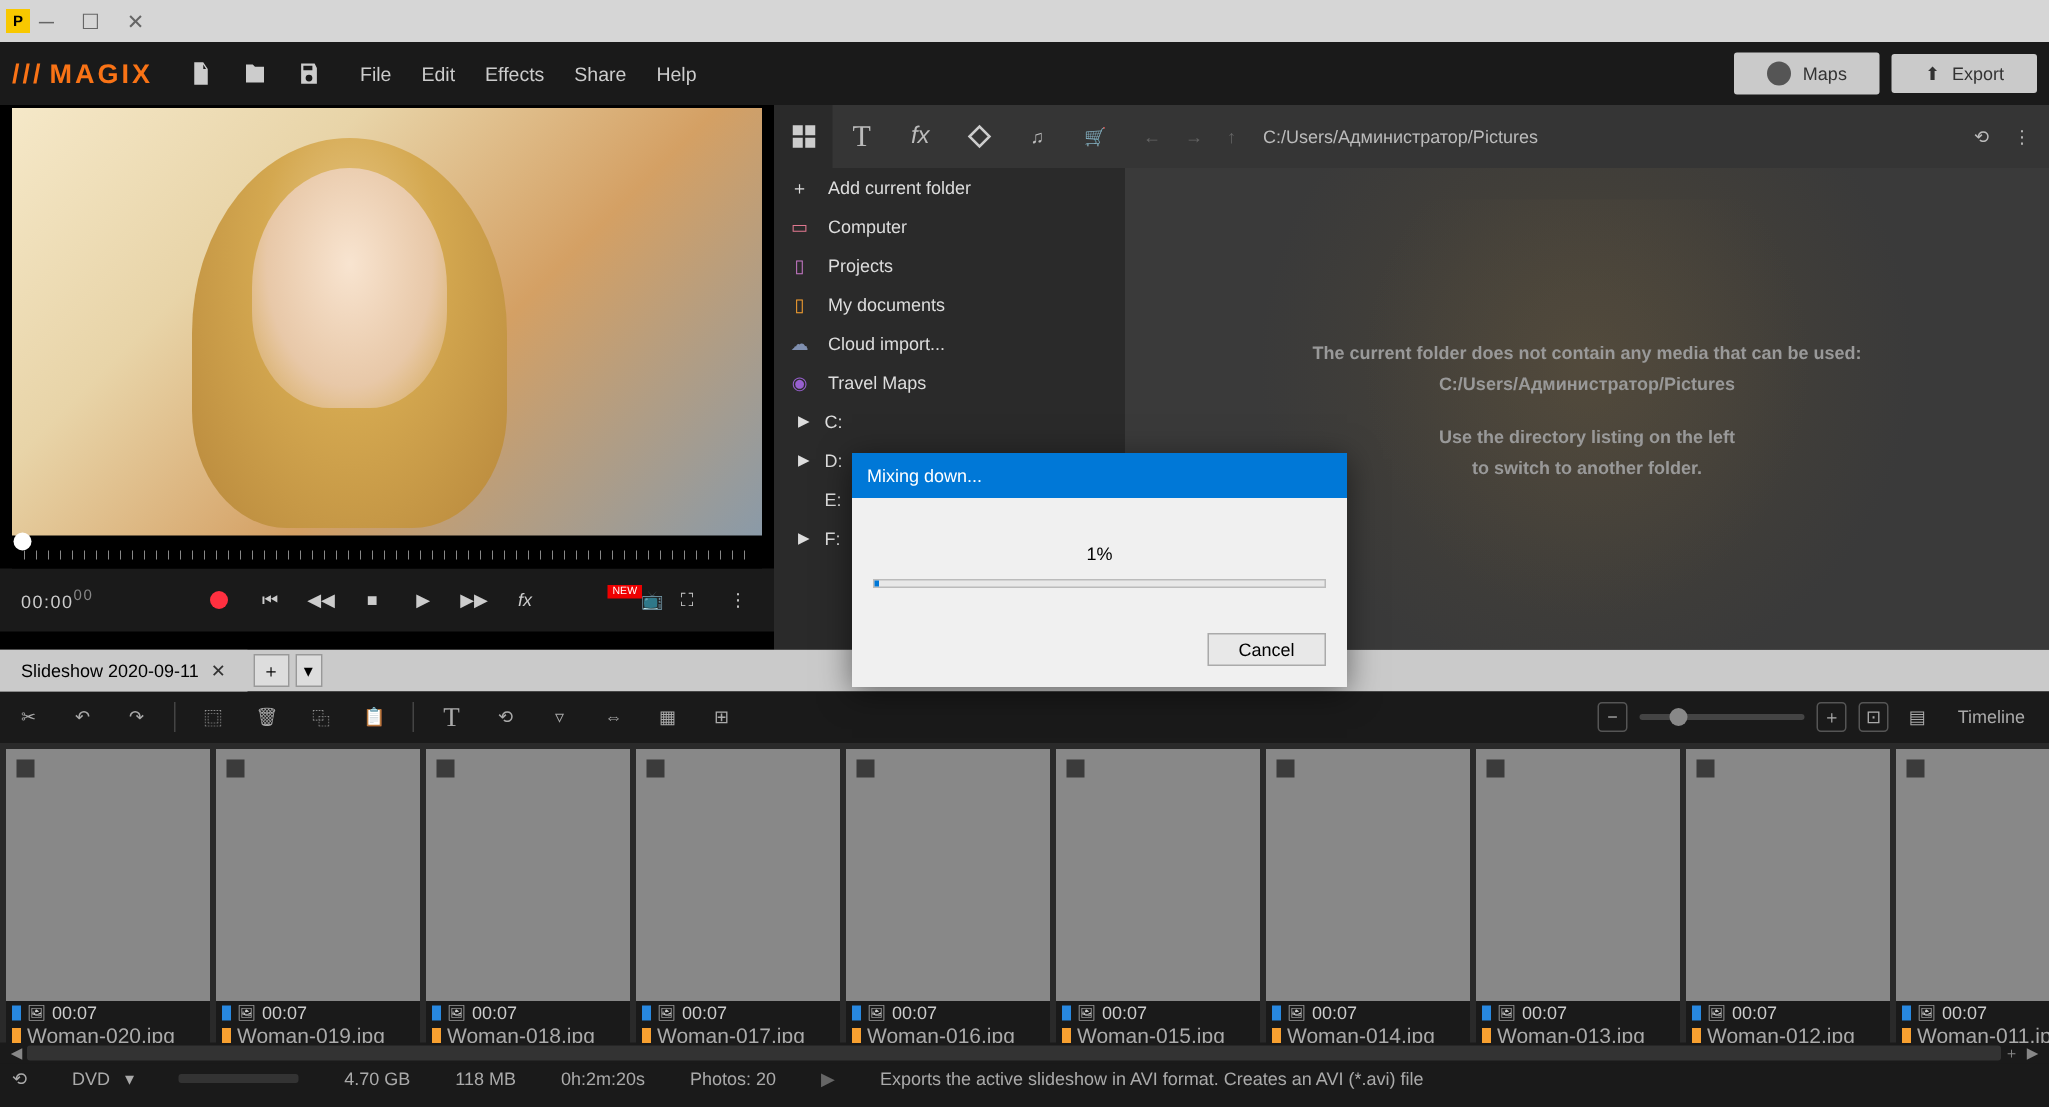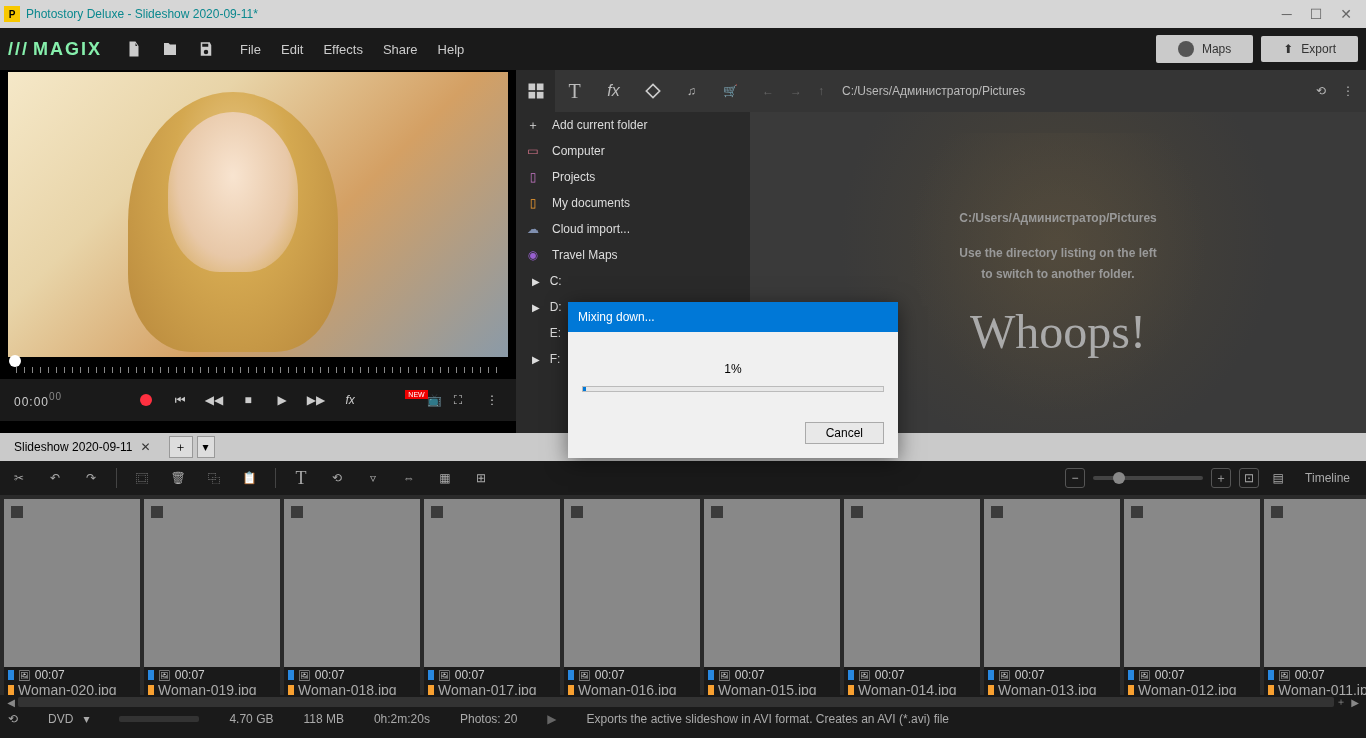--- a/index.html
+++ b/index.html
@@ -3,21 +3,21 @@
 <meta charset="utf-8">
 <style>
 * { margin:0; padding:0; box-sizing:border-box; font-family:"Segoe UI",Arial,sans-serif; font-size:12px; }
 body { background:#1a1a1a; width:1366px; height:738px; overflow:hidden; position:relative; }
 .titlebar { height:28px; background:#d6d6d6; display:flex; align-items:center; padding:0 4px; color:#0a888e; }
 .titlebar .icon { width:16px; height:16px; background:#f8c800; margin-right:6px; display:flex; align-items:center; justify-content:center; font-weight:bold; color:#000; font-size:10px; }
 .titlebar .title { color:#0a888e; flex:1; }
 .winbtns { display:flex; gap:18px; padding-right:10px; color:#666; }
 .winbtns span { cursor:pointer; font-size:14px; }
 .menubar { height:42px; background:#1a1a1a; display:flex; align-items:center; padding:0 8px; }
-.logo { color:#86efac; font-weight:bold; font-size:18px; letter-spacing:2px; display:flex; align-items:center; gap:4px; margin-right:20px; }
+.logo { color:#f97316; font-weight:bold; font-size:18px; letter-spacing:2px; display:flex; align-items:center; gap:4px; margin-right:20px; }
 .logo:before { content:"/// "; font-weight:bold; }
 .menubtn { width:24px; height:24px; color:#ccc; display:flex; align-items:center; justify-content:center; margin-right:12px; cursor:pointer; }
 .menuitem { color:#ccc; padding:0 10px; cursor:pointer; font-size:13px; }
 .spacer { flex:1; }
 .actionbtn { background:#cacaca; color:#333; padding:6px 22px; margin-left:8px; border-radius:2px; cursor:pointer; display:flex; align-items:center; gap:8px; }
 .actionbtn .ic { width:16px; height:16px; background:#555; border-radius:50%; }
 .midrow { height:363px; display:flex; }
 .preview { width:516px; background:#000; position:relative; }
 .previmg { width:500px; height:285px; margin:2px 8px; background:linear-gradient(135deg,#f5e8c8 0%,#e8d4a8 30%,#d4a064 60%,#8a9aa8 100%); position:relative; overflow:hidden; }
 .previmg .face { position:absolute; left:160px; top:40px; width:130px; height:160px; background:radial-gradient(ellipse at 50% 40%, #f8e4d0 0%, #e8c8a8 60%, transparent 100%); border-radius:50% 50% 40% 40%; }
@@ -93,21 +93,20 @@
 .th6 { background:radial-gradient(ellipse at 50% 40%,#d8c0a8 0%,#a88068 50%,#584838 100%); }
 .th7 { background:radial-gradient(ellipse at 50% 35%,#f0e0d8 0%,#e8b8c0 40%,#2060a0 80%,#183868 100%); }
 .th8 { background:radial-gradient(ellipse at 50% 40%,#f8e0d0 0%,#e8a890 40%,#d03848 70%,#382828 100%); }
 .th9 { background:radial-gradient(ellipse at 55% 40%,#f8e8d8 0%,#e8c8b0 50%,#684838 100%); }
 </style>
 </head>
 <body>
 
 <div class="titlebar">
   <span class="icon">P</span>
-  <span class="title">Photostory Deluxe - Slideshow 2020-09-11*</span>
   <div class="winbtns">
     <span>─</span>
     <span>☐</span>
     <span>✕</span>
   </div>
 </div>
 
 <div class="menubar">
   <div class="logo">MAGIX</div>
   <div class="menubtn">
@@ -237,25 +236,24 @@
     <div class="rtop">
       <span class="arr">←</span>
       <span class="arr">→</span>
       <span class="arr">↑</span>
       <span class="path">C:/Users/Администратор/Pictures</span>
       <span class="ricon">⟲</span>
       <span class="ricon">⋮</span>
     </div>
     <div class="rcontent">
       <div class="bear"></div>
-      <p><br>
+      <p><span>The current folder does not contain any media that can be used:</span><br>
       <span>C:/Users/Администратор/Pictures</span></p>
       <p style="margin-top:14px"><span>Use the directory listing on the left</span><br>
       <span>to switch to another folder.</span></p>
-      <div class="whoops">Whoops!</div>
     </div>
   </div>
 </div>
 
 <div class="tabbar">
   <div class="tab active">
     <span>Slideshow 2020-09-11</span>
     <span class="close">✕</span>
   </div>
   <div class="tabadd">＋</div>

